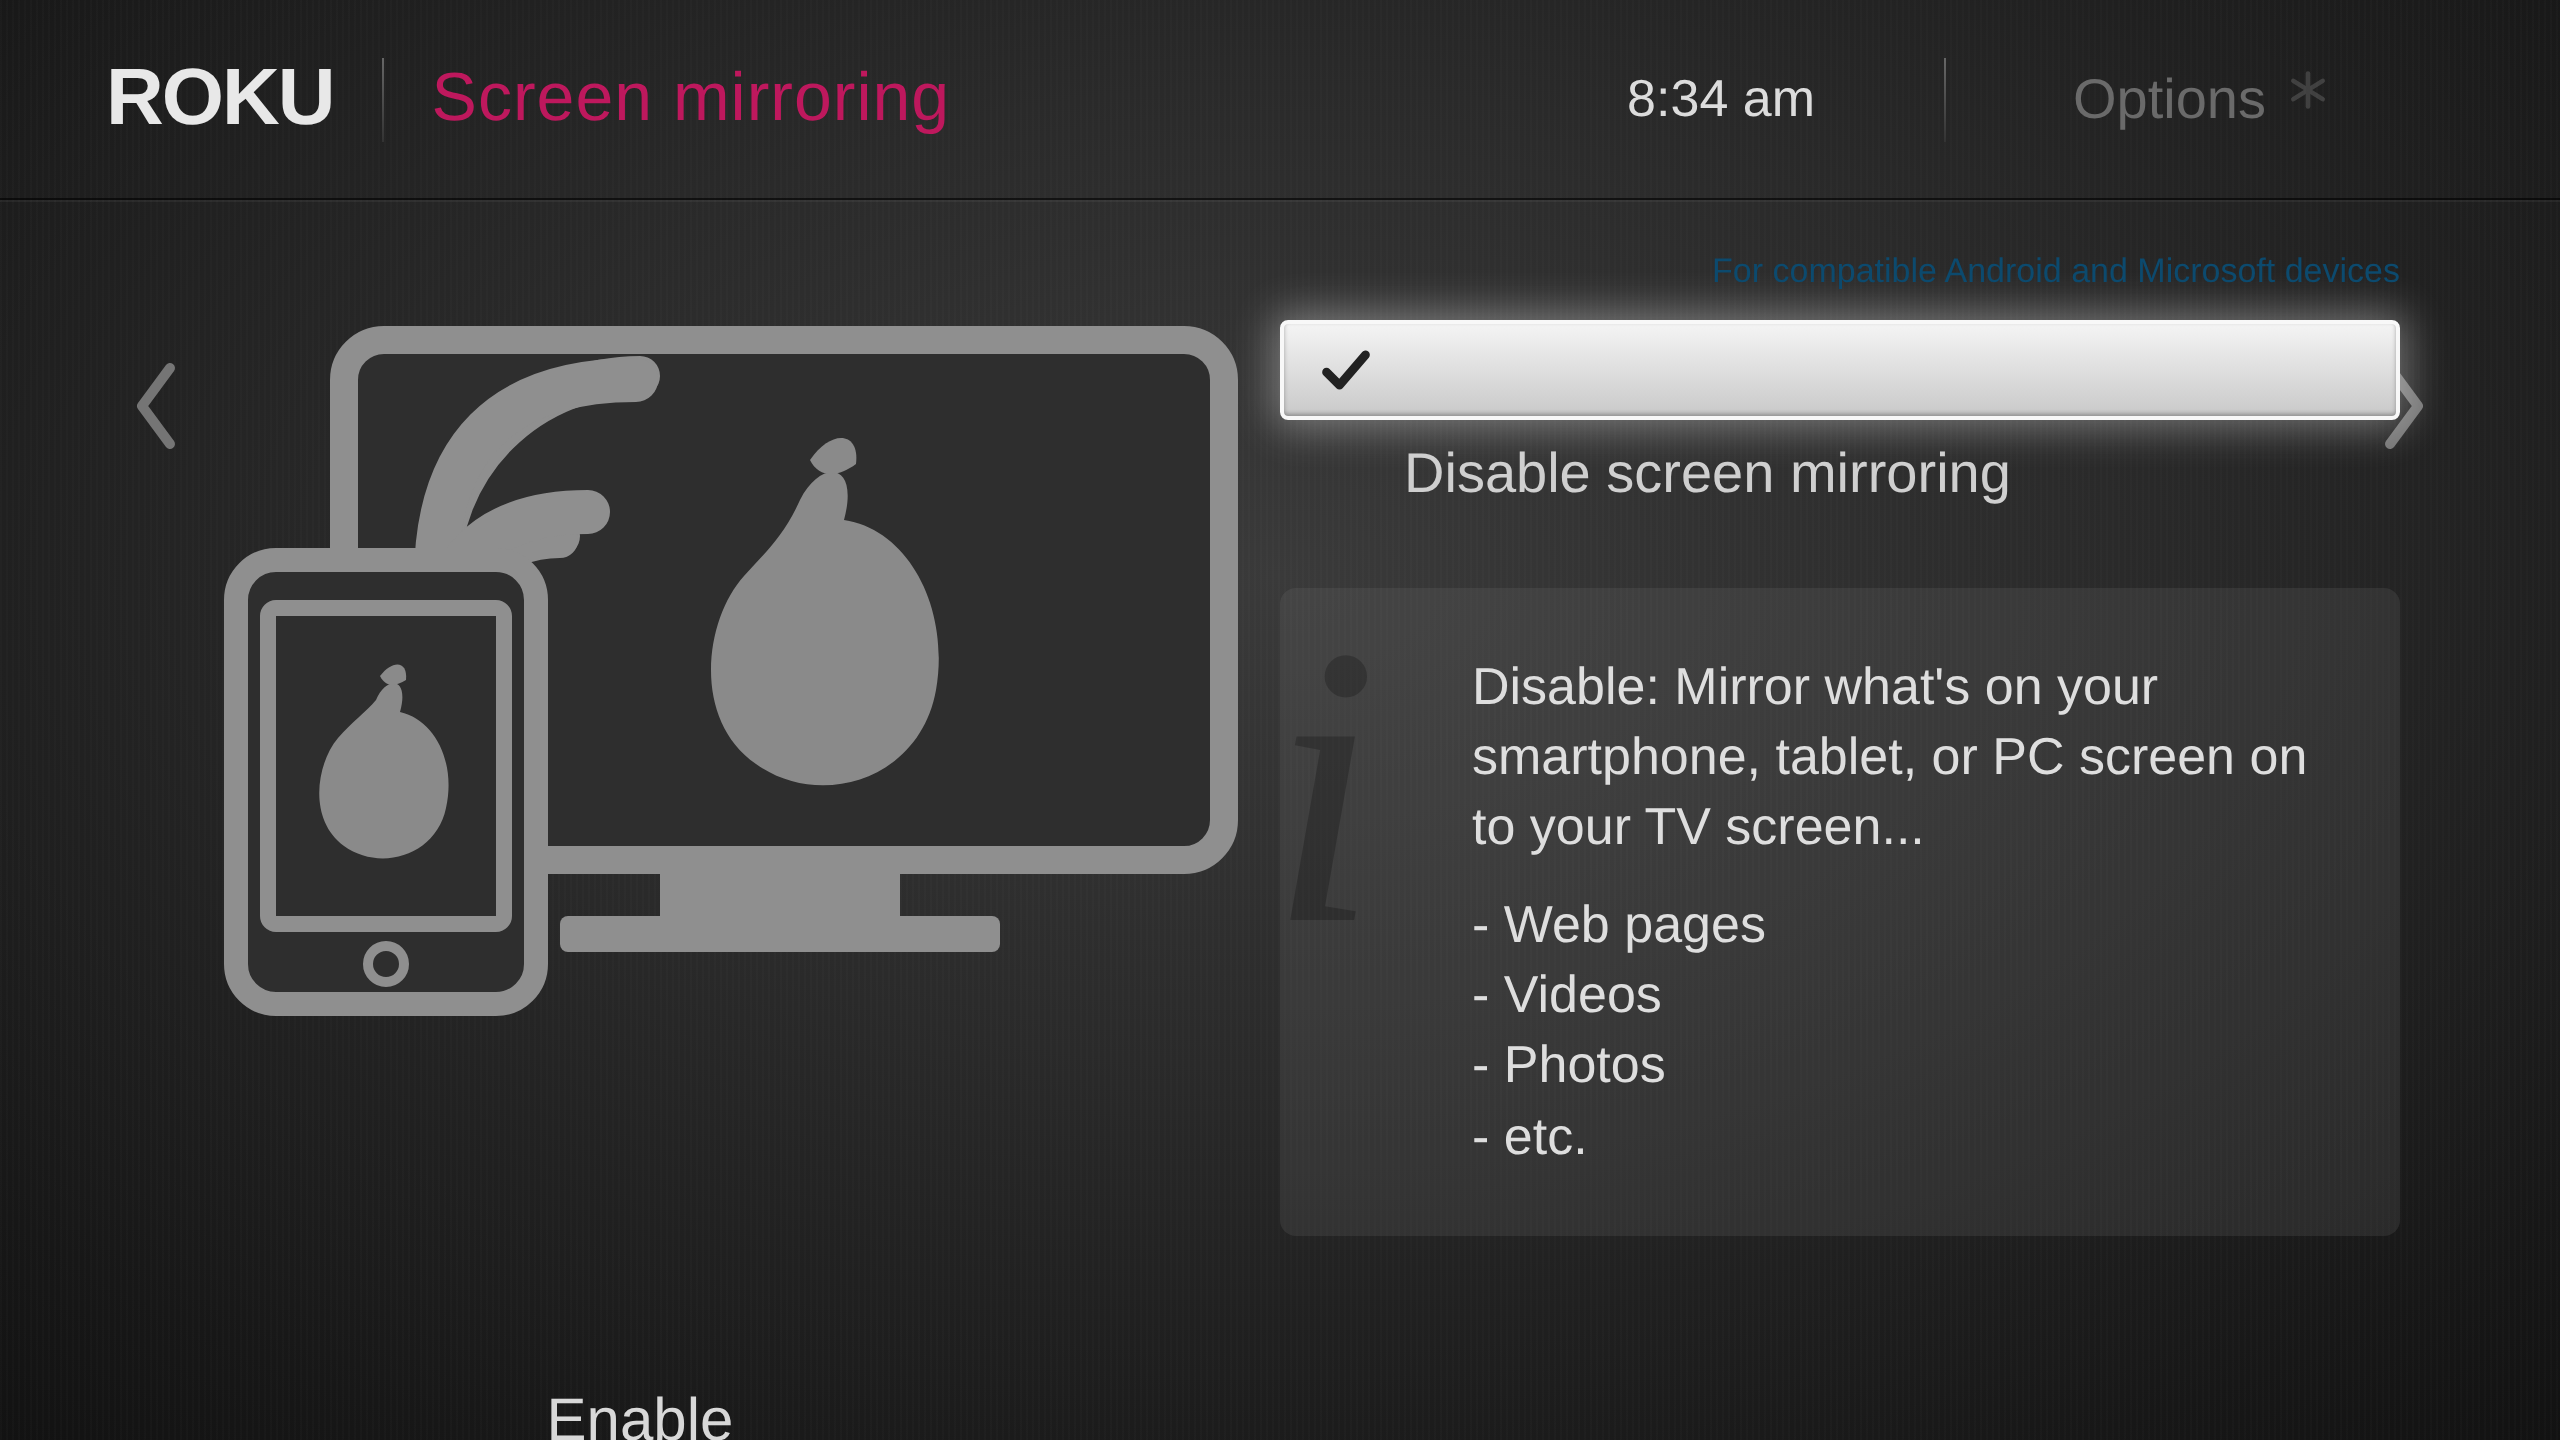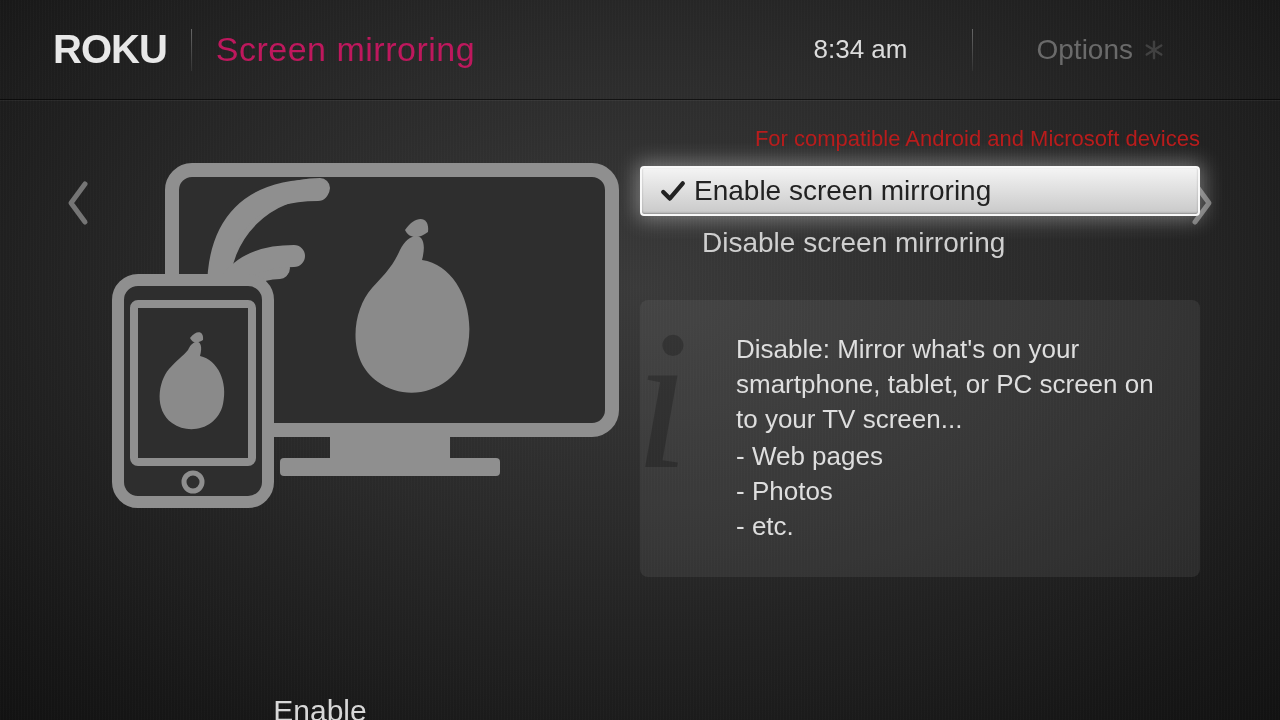--- a/index.html
+++ b/index.html
@@ -39,21 +39,21 @@
     font-weight:300;
     letter-spacing:0.5px;
   }
   .header-right {
     margin-left:auto;
     display:flex;
     align-items:center;
     gap:40px;
   }
   .clock { font-size:26px; color:#dcdcdc; font-weight:300; }
-  .options { font-size:28px; color:#6a6a6a; font-weight:300; display:flex; align-items:center; gap:10px; }
+  .options { font-size:28px; color:#6a6a6a; font-weight:300; display:flex; align-items:flex-start; gap:10px; }
   .options svg { opacity:0.45; }
 
   
   .main {
     position:relative;
     display:flex;
     height:620px;
   }
   .left {
     width:640px;
@@ -89,22 +89,22 @@
     top:594px;
     width:100%;
     text-align:center;
     font-size:30px;
     color:#d8d8d8;
     font-weight:300;
   }
 
   
   .subtitle {
-    font-size:22px;
-    color:#b91c1c;
+    font-size:17px;
+    color:#0c4a6e;
     text-align:right;
     padding:26px 0 14px 0;
     font-weight:300;
   }
   .option-row {
     height:50px;
     display:flex;
     align-items:center;
     font-size:28px;
     border-radius:4px;
@@ -146,21 +146,21 @@
     left:-6px;
     top:0px;
     font-size:200px;
     font-family:Georgia,serif;
     font-style:italic;
     color:rgba(0,0,0,0.22);
     line-height:1;
     pointer-events:none;
     user-select:none;
   }
-  .info-list { list-style:none; margin-top:2px; }
+  .info-list { list-style:none; margin-top:14px; }
   .info-list li::before { content:"- "; }
 </style>
 </head>
 <body>
 
 <div class="header">
   <div class="logo">ROKU</div>
   <div class="divider"></div>
   <div class="title">Screen mirroring</div>
   <div class="header-right">
@@ -230,36 +230,36 @@
 
   <div class="right">
     <div class="subtitle">For compatible Android and Microsoft devices</div>
 
     <div class="option-row option-selected">
       <span class="check">
         <svg width="26" height="26" viewBox="0 0 24 24" fill="none" stroke="#222" stroke-width="4" stroke-linecap="round" stroke-linejoin="round">
             <polyline points="3,13 9,19 21,5"></polyline>
           </svg>
       </span>
-      <span class="label">Enable screen mirroring</span>
     </div>
 
     <div class="option-row option-unselected">
       <span class="check">
         <svg width="26" height="26" viewBox="0 0 24 24" fill="none" stroke="#ccc" stroke-width="4" stroke-linecap="round" stroke-linejoin="round">
             <polyline points="3,13 9,19 21,5"></polyline>
           </svg>
       </span>
       <span class="label">Disable screen mirroring</span>
     </div>
 
     <div class="info-box">
       <div class="i-icon">i</div>
       <div>Disable: Mirror what's on your smartphone, tablet, or PC screen on to your TV screen...</div>
       <ul class="info-list">
         <li>Web pages</li>
+        <li>Videos</li>
         <li>Photos</li>
         <li>etc.</li>
       </ul>
     </div>
   </div>
 
 </div>
 
 </body></html>

